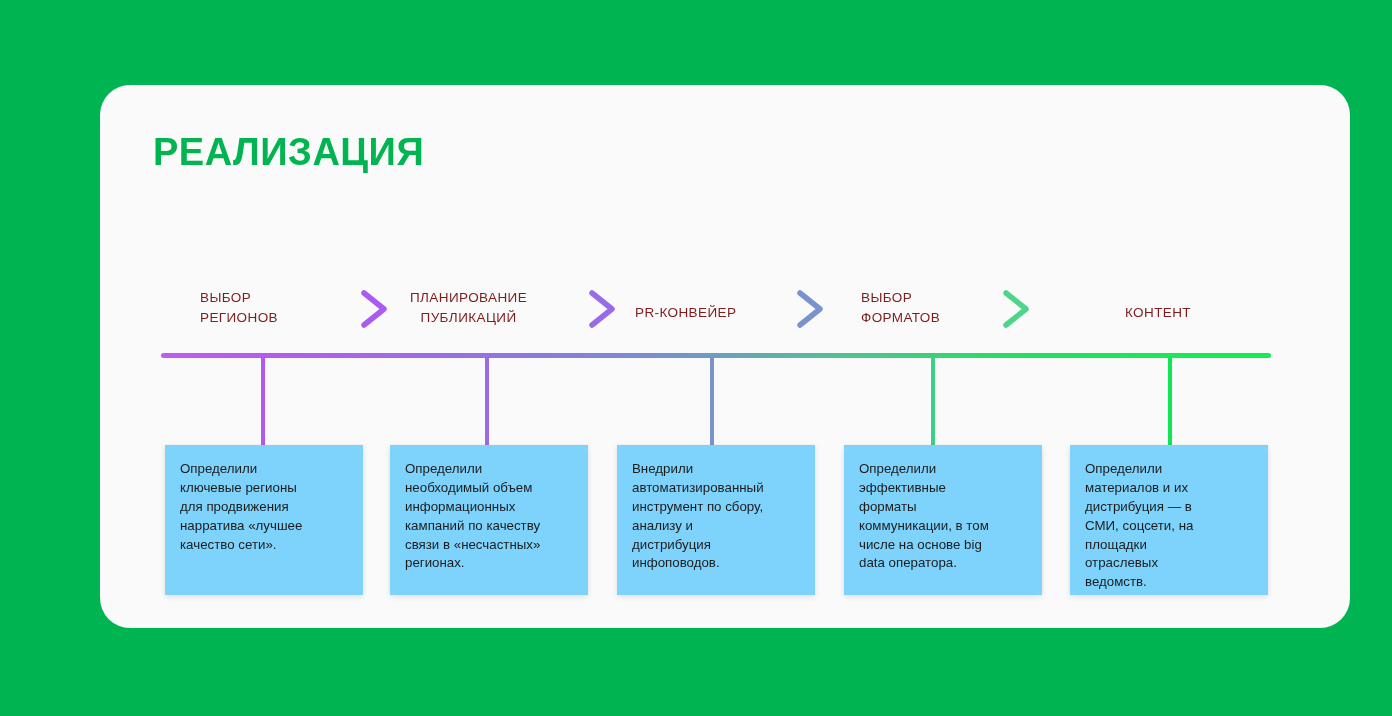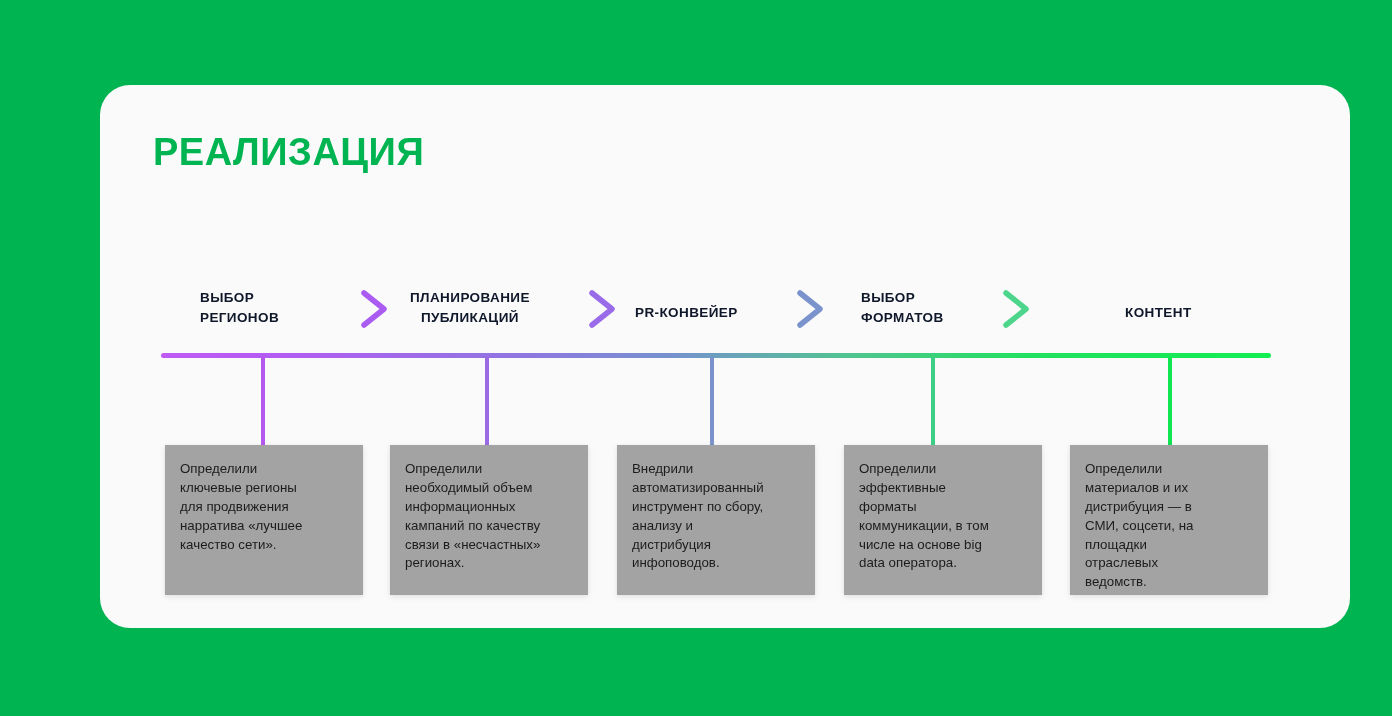--- a/index.html
+++ b/index.html
@@ -51,24 +51,24 @@
     position: absolute;
     left: 0; top: 0;
     width: 1392px;
     height: 716px;
     pointer-events: none;
   }
 
   .stage-label {
     position: absolute;
     font-size: 13.5px;
-    font-weight: bold;
+    font-weight: normal;
     line-height: 1.45;
     letter-spacing: 0.4px;
-    color: #0f172a;
+    color: #7f1d1d;
     white-space: pre-line;
     text-transform: uppercase;
   }
 
   .chevron {
     position: absolute;
     width: 34px;
     height: 44px;
   }
 
@@ -95,21 +95,21 @@
     width: 4px;
     top: 357px;
   }
 
   
   .card {
     position: absolute;
     top: 445px;
     width: 198px;
     height: 150px;
-    background: #a3a3a3;
+    background: #7dd3fc;
     box-shadow: 0 2px 6px rgba(0,0,0,0.10), 0 0 1px rgba(0,0,0,0.07);
     padding: 15px 16px 12px 15px;
   }
 
   .card-text {
     font-size: 13.3px;
     line-height: 1.42;
     color: #1C1C1C;
     white-space: pre-line;
   }

